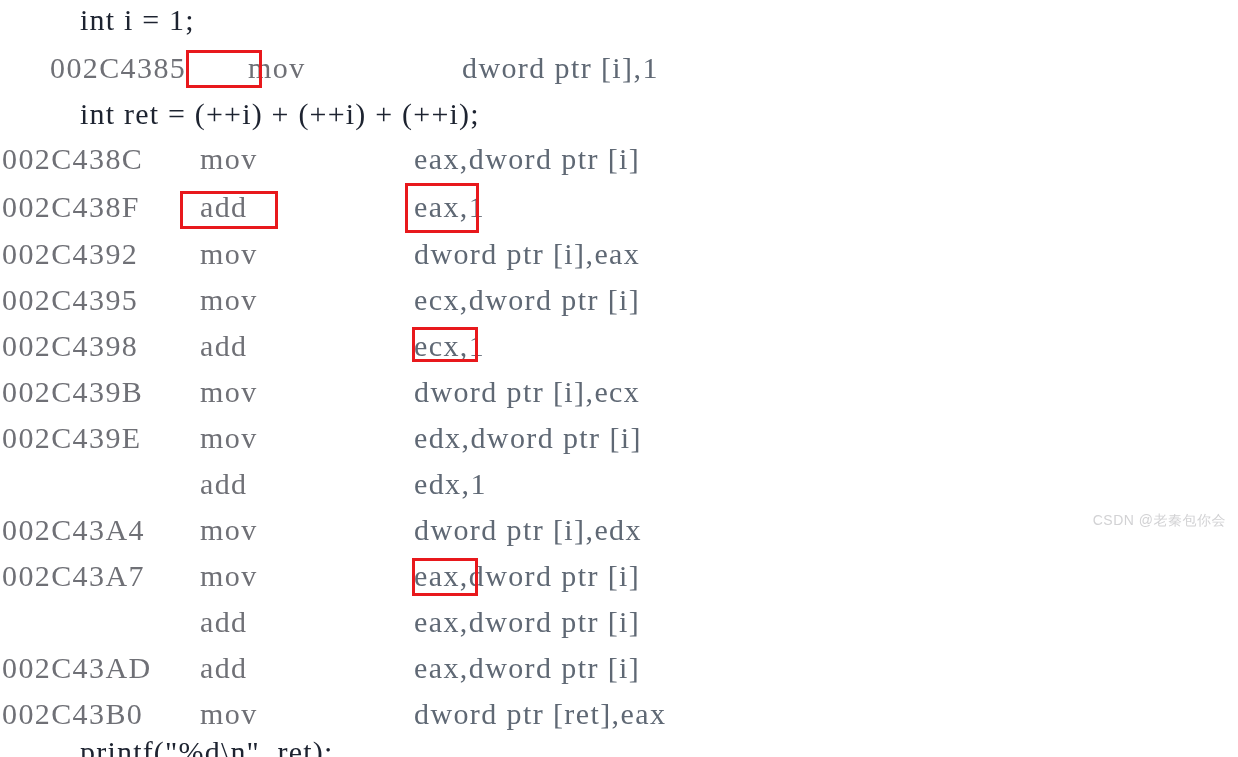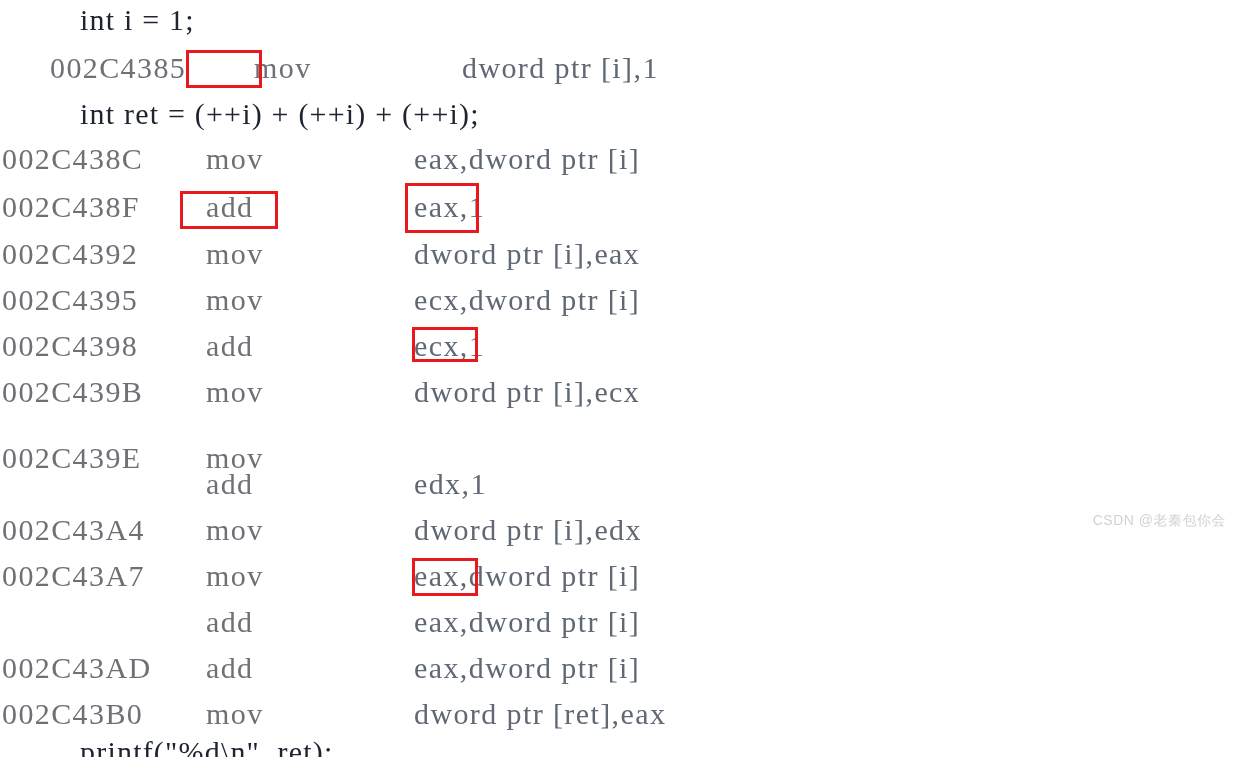--- a/index.html
+++ b/index.html
@@ -35,21 +35,21 @@
   }
   .src .txt { position:absolute; left:80px; top:0; }
 
   
   .asm .addr {
     position:absolute; left:2px; top:0;
     color:#6f7076;
     letter-spacing:1.4px;
   }
   .asm .mnem {
-    position:absolute; left:206px; top:0;
+    position:absolute; left:200px; top:0;
     color:#6f7076;
     letter-spacing:1.4px;
   }
   .asm .ops {
     position:absolute; left:414px; top:0;
     color:#5f6874;
     letter-spacing:1.4px;
   }
 
   
@@ -134,23 +134,24 @@
     <span class="mnem">add</span>
     <span class="ops">ecx,1</span>
   </div>
 
   <div class="line asm" style="top:368px;">
     <span class="addr">002C439B</span>
     <span class="mnem">mov</span>
     <span class="ops">dword ptr [i],ecx</span>
   </div>
 
-  <div class="line asm" style="top:414px;margin-top:20px;">
+  <div class="line asm" style="top:414px;">
     <span class="addr">002C439E</span>
     <span class="mnem">mov</span>
+    <span class="ops">edx,dword ptr [i]</span>
   </div>
 
   <div class="line asm" style="top:460px;">
     <span class="mnem">add</span>
     <span class="ops">edx,1</span>
   </div>
 
   <div class="line asm" style="top:506px;">
     <span class="addr">002C43A4</span>
     <span class="mnem">mov</span>

